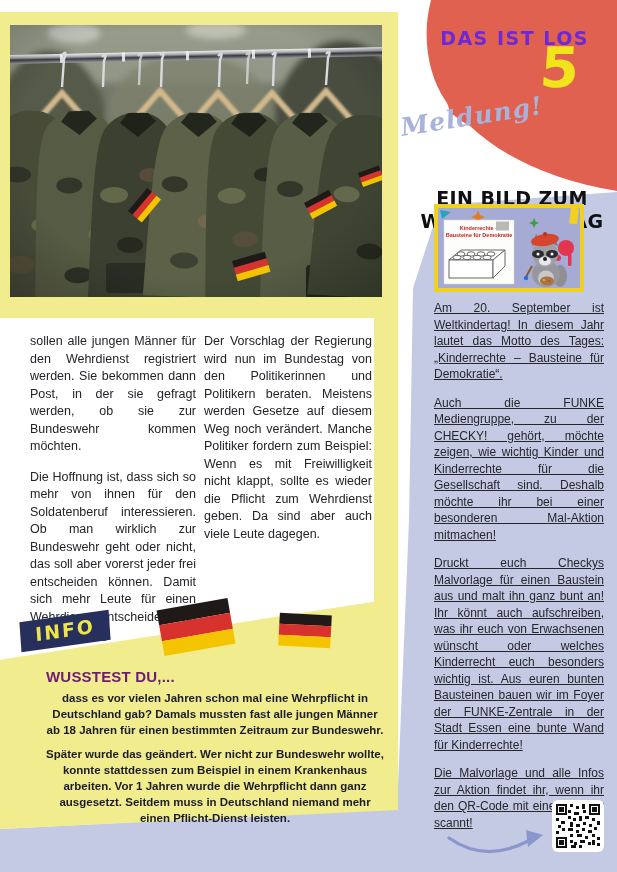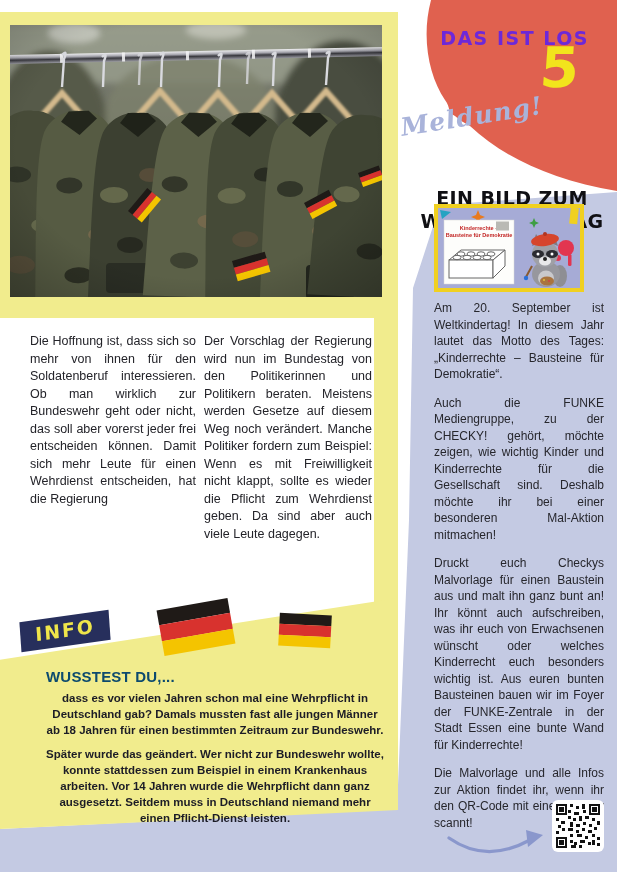--- a/index.html
+++ b/index.html
@@ -34,28 +34,28 @@
   
   .photo{left:10px;top:25px;width:372px;height:272px;display:block;}
 
   
   .bodytext{font-size:12.5px;line-height:17.5px;text-align:justify;color:#232329;hyphens:auto;}
   .bodytext p{margin:0 0 13px 0;}
   .col1{left:30px;top:333px;width:166px;}
   .col2{left:204px;top:333px;width:168px;}
 
   .right-text{left:434px;top:300px;width:170px;font-size:12px;line-height:16.5px;
-    text-align:justify;color:#26262c;hyphens:auto;}
+    text-align:justify;color:#26262c;hyphens:auto;text-decoration:underline;}
   .right-text p{margin:0 0 12px 0;}
 
   
   .info-badge{left:20px;top:616px;background:#272f5c;color:#efe54a;font-weight:bold;
     font-size:19px;letter-spacing:2px;padding:3px 15px 5px 15px;transform:rotate(-8deg) skewX(-4deg);
     font-family:"DejaVu Sans",sans-serif;}
-  .wusstest-title{left:46px;top:668px;color:#0c4a6e;font-weight:800;font-size:15px;letter-spacing:0.2px;}
+  .wusstest-title{left:46px;top:668px;color:#701a75;font-weight:800;font-size:15px;letter-spacing:0.2px;}
   .wusstest-text{left:46px;top:690px;width:338px;font-size:11.5px;line-height:16px;
     font-weight:bold;color:#1c1c26;text-align:center;hyphens:auto;}
   .wusstest-text p{margin:0 0 8px 0;}
 
   
   .flag{display:block;}
   .flag-left{left:160px;top:604px;width:72px;height:46px;transform:rotate(-10deg);}
   .flag-right{left:279px;top:614px;width:52px;height:33px;transform:rotate(3deg);}
   .flag .b{height:33.4%;background:#1f1a17;}
   .flag .r{height:33.3%;background:#d8322e;}
@@ -274,20 +274,21 @@
         <line x1="6" y1="34" x2="0" y2="45" stroke="#8a5a2e" stroke-width="2"></line>
         <circle cx="0" cy="46" r="2.2" fill="#2a6fd6"></circle>
         <ellipse cx="21" cy="49" rx="7" ry="4.5" fill="#a9743f"></ellipse>
         <circle cx="18" cy="48" r="1" fill="#e2c23a"></circle>
           <circle cx="23" cy="49" r="1" fill="#d64040"></circle>
       </g>
     </svg>
   </div>
 
   <div class="abs bodytext col1">
+    <p>sollen alle jungen Männer für den Wehrdienst registriert werden. Sie bekommen dann Post, in der sie gefragt werden, ob sie zur Bundeswehr kommen möchten.</p>
     <p>Die Hoffnung ist, dass sich so mehr von ihnen für den Soldatenberuf interessieren. Ob man wirklich zur Bundeswehr geht oder nicht, das soll aber vorerst jeder frei entscheiden können. Damit sich mehr Leute für einen Wehrdienst entscheiden, hat die Regierung</p>
   </div>
   <div class="abs bodytext col2">
     <p>Der Vorschlag der Regierung wird nun im Bundestag von den Politikerinnen und Politikern beraten. Meistens werden Gesetze auf diesem Weg noch verändert. Manche Politiker fordern zum Beispiel: Wenn es mit Freiwilligkeit nicht klappt, sollte es wieder die Pflicht zum Wehrdienst geben. Da sind aber auch viele Leute dagegen.</p>
   </div>
 
   <div class="abs info-badge">INFO</div>
   <div class="abs flag flag-left">
     <div class="b"></div>
     <div class="r"></div>
@@ -295,21 +296,21 @@
   </div>
   <div class="abs flag flag-right">
     <div class="b"></div>
     <div class="r"></div>
     <div class="g"></div>
   </div>
 
   <div class="abs wusstest-title">WUSSTEST DU,...</div>
   <div class="abs wusstest-text">
     <p>dass es vor vielen Jahren schon mal eine Wehrpflicht in Deutschland gab? Damals mussten fast alle jungen Männer ab 18 Jahren für einen bestimmten Zeitraum zur Bundeswehr.</p>
-    <p>Später wurde das geändert. Wer nicht zur Bundeswehr wollte, konnte stattdessen zum Beispiel in einem Krankenhaus arbeiten. Vor 14 Jahren wurde die Wehrpflicht dann ganz ausgesetzt. Seitdem muss in Deutschland niemand mehr einen Pflicht-Dienst leisten.</p>
+    <p>Später wurde das geändert. Wer nicht zur Bundeswehr wollte, konnte stattdessen zum Beispiel in einem Krankenhaus arbeiten. Vor 1 Jahren wurde die Wehrpflicht dann ganz ausgesetzt. Seitdem muss in Deutschland niemand mehr einen Pflicht-Dienst leisten.</p>
   </div>
 
   <div class="abs right-text">
     <p>Am 20. September ist Weltkindertag! In diesem Jahr lautet das Motto des Tages: „Kinderrechte – Bausteine für Demokratie“.</p>
     <p>Auch die FUNKE Mediengruppe, zu der CHECKY! gehört, möchte zeigen, wie wichtig Kinder und Kinderrechte für die Gesellschaft sind. Deshalb möchte ihr bei einer besonderen Mal-Aktion mitmachen!</p>
     <p>Druckt euch Checkys Malvorlage für einen Baustein aus und malt ihn ganz bunt an! Ihr könnt auch aufschreiben, was ihr euch von Erwachsenen wünscht oder welches Kinderrecht euch besonders wichtig ist. Aus euren bunten Bausteinen bauen wir im Foyer der FUNKE-Zentrale in der Stadt Essen eine bunte Wand für Kinderrechte!</p>
     <p>Die Malvorlage und alle Infos zur Aktion findet ihr, wenn ihr den QR-Code mit einem Handy scannt!</p>
   </div>
 
   <svg class="abs arrow" viewBox="0 0 102 36">

